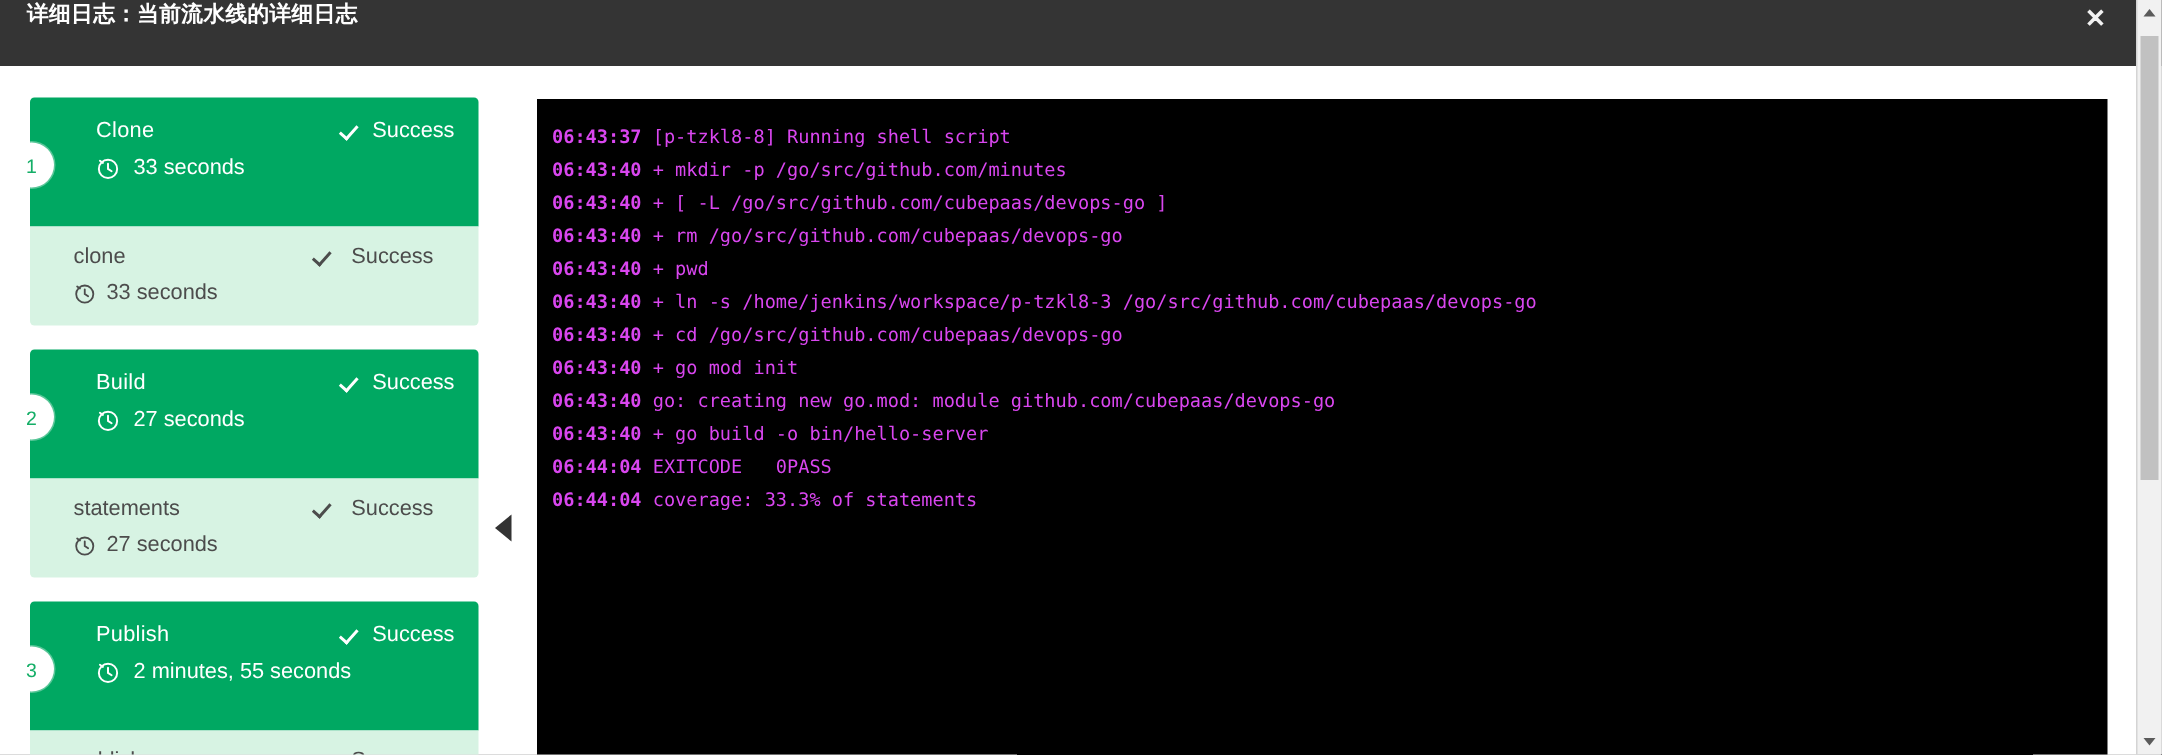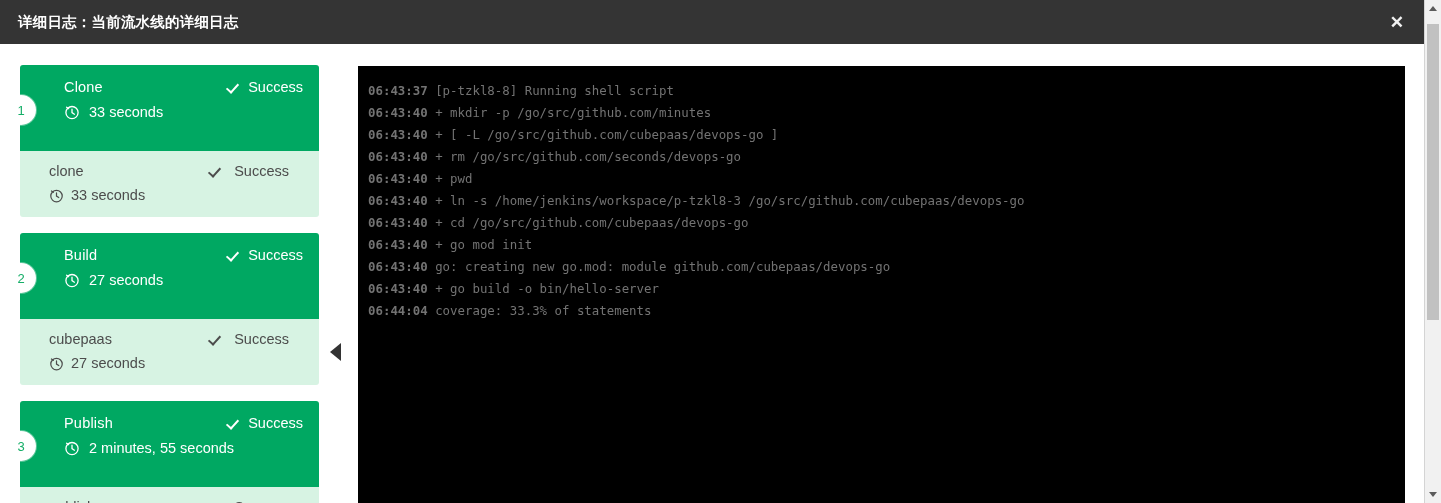--- a/index.html
+++ b/index.html
@@ -20,21 +20,20 @@
   }
 
   
   .modal-header {
     position: absolute;
     left: 0; top: 0;
     width: 1424px;
     height: 44px;
     background: #343434;
     display: flex;
-    align-items: center;
     justify-content: space-between;
     padding: 0 14px 0 18px;
   }
   .modal-title {
     color: #ffffff;
     font-size: 14.5px;
     font-weight: bold;
     letter-spacing: .2px;
     white-space: nowrap;
   }
@@ -194,21 +193,21 @@
   .log-console {
     position: absolute;
     left: 358px; top: 22px;
     width: 1047px;
     height: 441px;
     background: #000000;
     padding: 14px 0 0 10px;
     overflow: hidden;
   }
   .log-line {
-    color: #737373;
+    color: #d946ef;
     font-family: "DejaVu Sans Mono", monospace;
     font-size: 12.4px;
     line-height: 22px;
     white-space: pre;
   }
   .log-time {
     font-weight: bold;
   }
 
   
@@ -320,21 +319,21 @@
                 <circle cx="8" cy="8.6" r="6.1" stroke="#ffffff" stroke-width="1.3"></circle>
                 <path d="M8 5.2 V8.6 L10.4 10.2" stroke="#ffffff" stroke-width="1.3" stroke-linecap="round"></path>
                 <path d="M2.6 3.2 L4.6 4.6" stroke="#ffffff" stroke-width="1.3" stroke-linecap="round"></path>
               </svg>
               <span>27 seconds</span>
             </div>
           </div>
           <div class="substep">
             <div class="select-pointer"></div>
             <div class="substep-top">
-              <span class="substep-name">cubepaas</span>
+              <span class="substep-name">statements</span>
               <span class="substep-status">
                 <span class="check-glyph"></span>
                 <span>Success</span>
               </span>
             </div>
             <div class="substep-duration">
               <svg class="clock-icon " viewBox="0 0 16 16" fill="none">
                 <circle cx="8" cy="8.6" r="6.1" stroke="#4c4c4c" stroke-width="1.3"></circle>
                 <path d="M8 5.2 V8.6 L10.4 10.2" stroke="#4c4c4c" stroke-width="1.3" stroke-linecap="round"></path>
                 <path d="M2.6 3.2 L4.6 4.6" stroke="#4c4c4c" stroke-width="1.3" stroke-linecap="round"></path>
@@ -371,27 +370,28 @@
               </span>
             </div>
           </div>
         </div>
       </div>
 
     <div class="log-console" id="log-console">
         <div class="log-line"><span class="log-time">06:43:37</span><span> </span><span class="log-text">[p-tzkl8-8] Running shell script</span></div>
         <div class="log-line"><span class="log-time">06:43:40</span><span> </span><span class="log-text">+ mkdir -p /go/src/github.com/minutes</span></div>
         <div class="log-line"><span class="log-time">06:43:40</span><span> </span><span class="log-text">+ [ -L /go/src/github.com/cubepaas/devops-go ]</span></div>
-        <div class="log-line"><span class="log-time">06:43:40</span><span> </span><span class="log-text">+ rm /go/src/github.com/seconds/devops-go</span></div>
+        <div class="log-line"><span class="log-time">06:43:40</span><span> </span><span class="log-text">+ rm /go/src/github.com/cubepaas/devops-go</span></div>
         <div class="log-line"><span class="log-time">06:43:40</span><span> </span><span class="log-text">+ pwd</span></div>
         <div class="log-line"><span class="log-time">06:43:40</span><span> </span><span class="log-text">+ ln -s /home/jenkins/workspace/p-tzkl8-3 /go/src/github.com/cubepaas/devops-go</span></div>
         <div class="log-line"><span class="log-time">06:43:40</span><span> </span><span class="log-text">+ cd /go/src/github.com/cubepaas/devops-go</span></div>
         <div class="log-line"><span class="log-time">06:43:40</span><span> </span><span class="log-text">+ go mod init</span></div>
         <div class="log-line"><span class="log-time">06:43:40</span><span> </span><span class="log-text">go: creating new go.mod: module github.com/cubepaas/devops-go</span></div>
         <div class="log-line"><span class="log-time">06:43:40</span><span> </span><span class="log-text">+ go build -o bin/hello-server</span></div>
+        <div class="log-line"><span class="log-time">06:44:04</span><span> </span><span class="log-text">EXITCODE   0PASS</span></div>
         <div class="log-line"><span class="log-time">06:44:04</span><span> </span><span class="log-text">coverage: 33.3% of statements</span></div>
       </div>
 
   </div>
 
   <div class="page-scrollbar">
     <div class="sb-arrow up">
         <i></i>
       </div>
     <div class="sb-thumb"></div>

